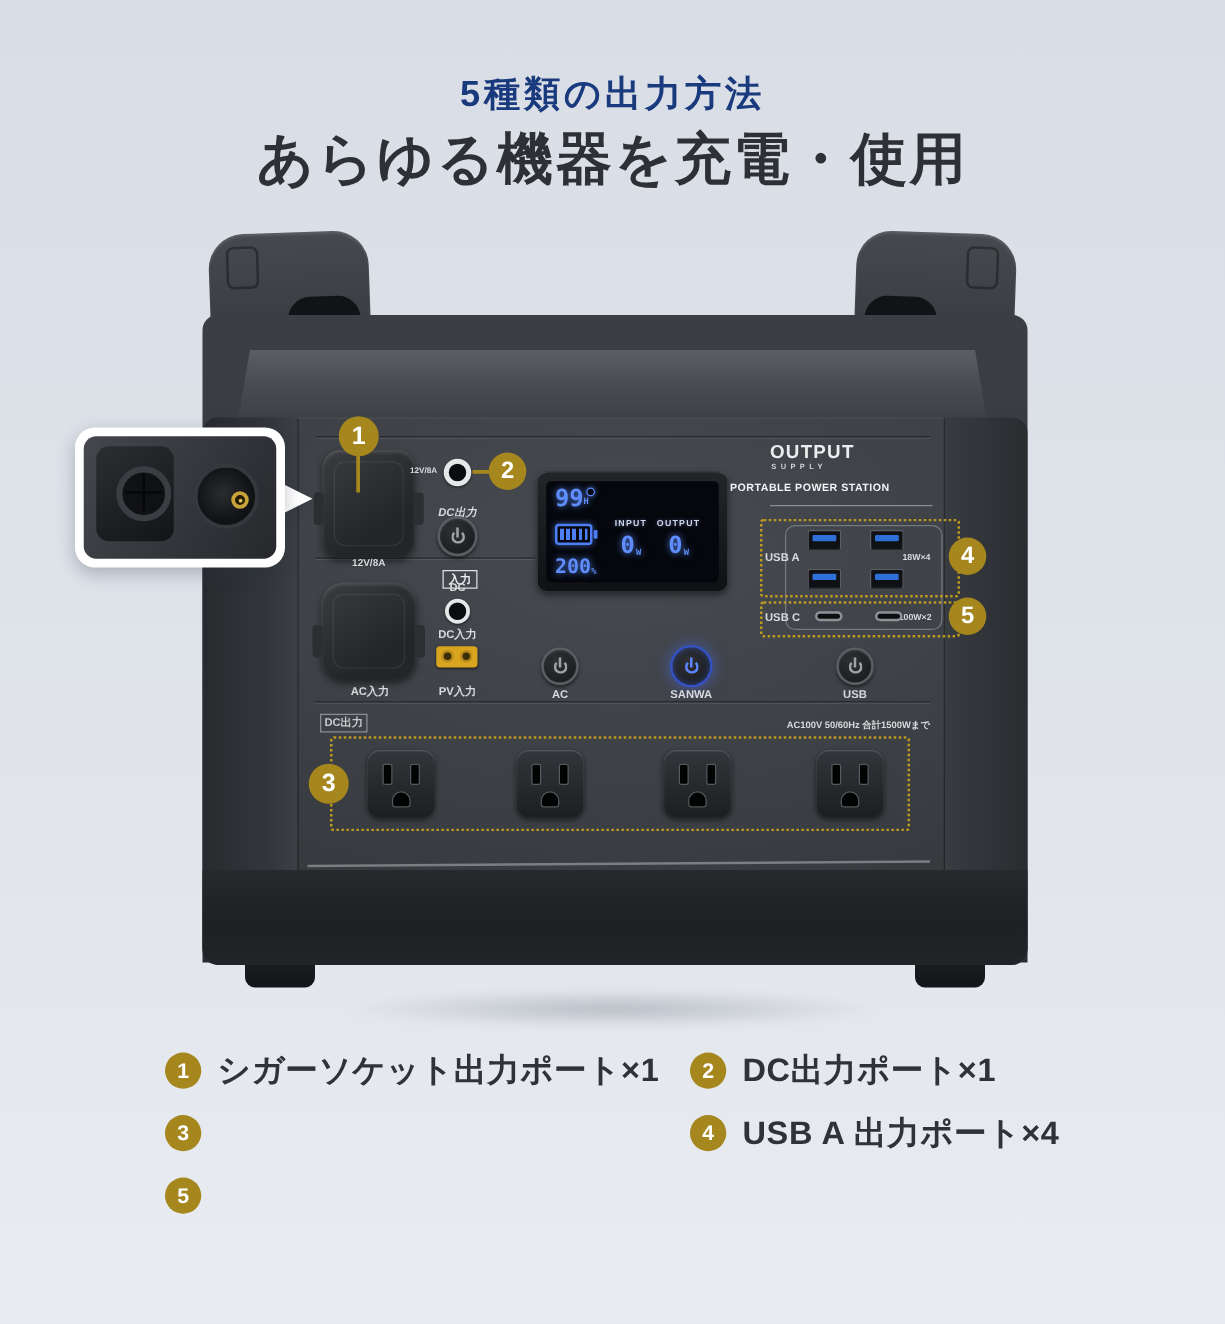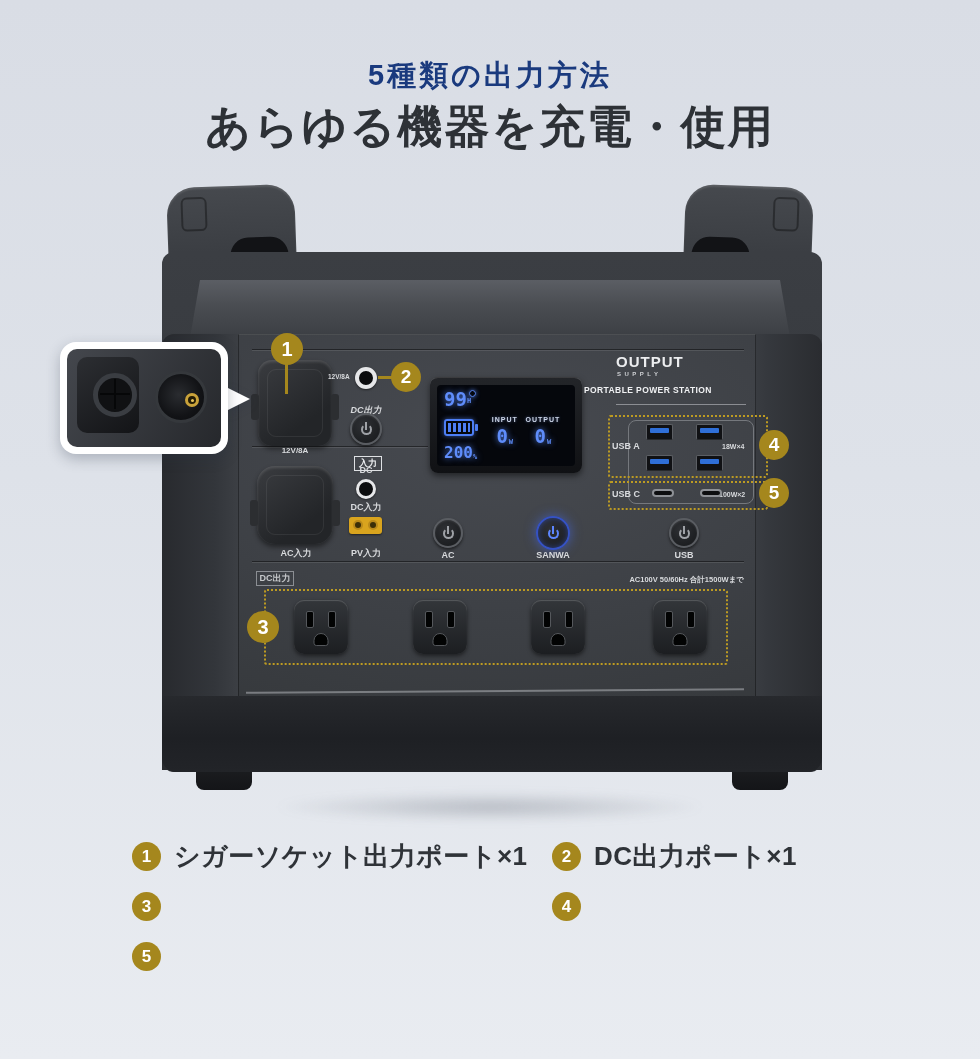--- a/index.html
+++ b/index.html
@@ -327,19 +327,20 @@
     </div>
     <div class="legend-item">
       <span class="legend-num">2</span>
       <span class="legend-label">DC出力ポート×1</span>
     </div>
     <div class="legend-item">
       <span class="legend-num">3</span>
     </div>
     <div class="legend-item">
       <span class="legend-num">4</span>
+      <span class="legend-label">USB A 出力ポート×4</span>
     </div>
     <div class="legend-item">
       <span class="legend-num">5</span>
     </div>
   </div>
 
 </div>
 
 </body></html>

